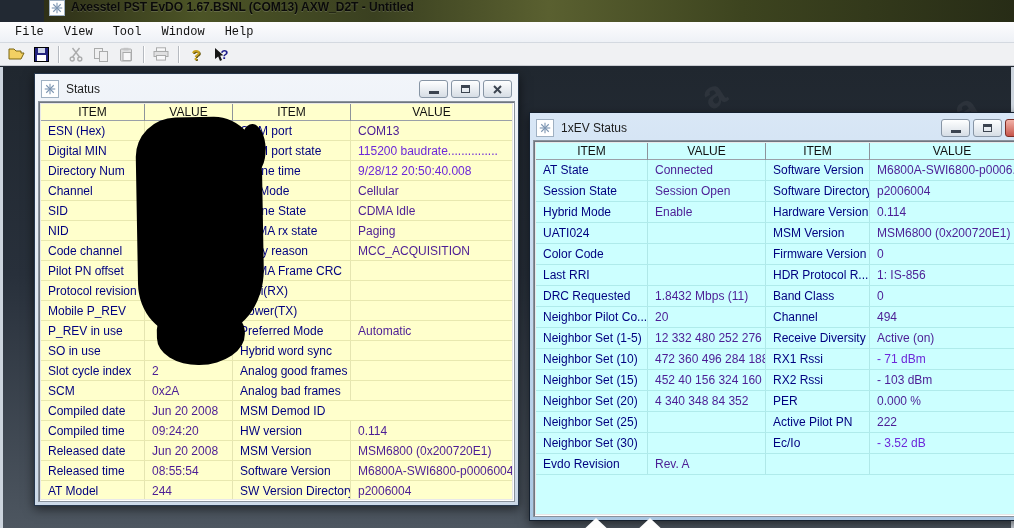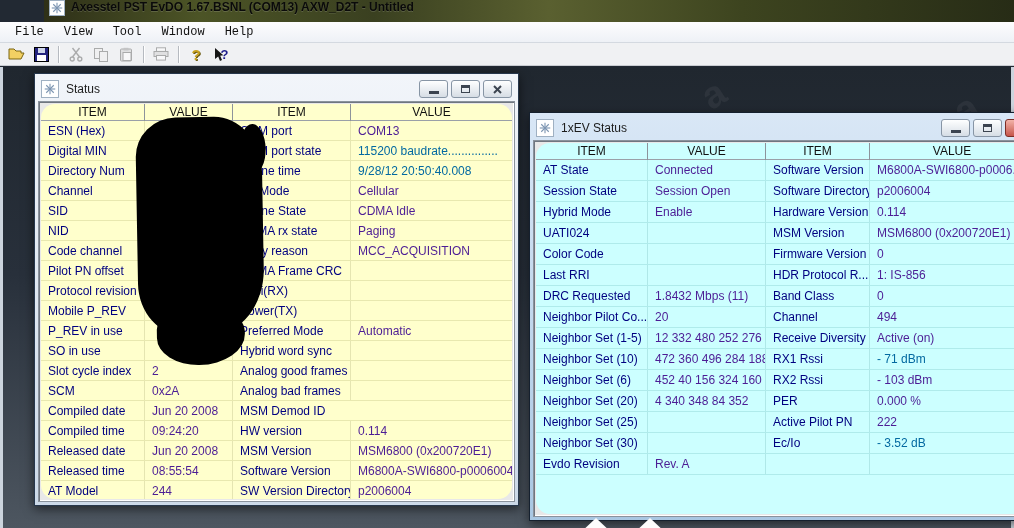--- a/index.html
+++ b/index.html
@@ -48,36 +48,36 @@
   .capbtns { margin-left:auto; display:flex; gap:3px; }
   .cap { width:29px; height:18px; border:1px solid #8795a5; border-radius:3px;
          background:linear-gradient(#feffff,#d6dde5); display:flex; align-items:center; justify-content:center; }
   .cap.close-active { background:linear-gradient(#f2b3a9,#c6554b); border-color:#7c2d26; }
   .glyph-min { width:10px; height:3px; background:#3c4450; margin-top:7px; }
   .glyph-rst { width:9px; height:8px; border:1px solid #3c4450; border-top-width:3px; background:transparent; }
   .win-client { border:1px solid #8a929c; box-shadow:inset 1px 1px 0 #6f7680, inset -1px -1px 0 #fff;
                 background:#e8e8e8; padding:2px; height:calc(100% - 24px); }
 
   
-  .table { position:relative; width:100%; height:100%; overflow:hidden; font-size:12px;border-radius:14px; }
+  .table { position:relative; width:100%; height:100%; overflow:hidden; font-size:12px; }
   .status-table { background:#ffffcc; }
   .evdo-table   { background:#ccffff; }
   .trow { display:grid; align-items:center; }
   .status-table .trow { grid-template-columns:104px 88px 118px 1fr; height:20px; border-bottom:1px solid rgba(190,190,120,.35); }
   .evdo-table   .trow { grid-template-columns:112px 118px 104px 1fr; height:21px; border-bottom:1px solid rgba(140,210,210,.45); }
   .trow.thead { height:17px !important; border-bottom:1px solid #9aa0a8; }
   .thead span { text-align:center; font-size:12px; color:#111; border-right:1px solid #8d939b; height:100%; line-height:17px; }
   .thead span:last-child { border-right:none; }
   .cell { padding-left:7px; white-space:nowrap; overflow:hidden; height:100%; display:flex; align-items:center; }
   .status-table .cell { border-right:1px solid rgba(150,150,95,.25); }
   .evdo-table .cell   { border-right:1px solid rgba(120,190,190,.35); }
   .cell:last-child { border-right:none; }
   .item { color:#000080; }
   .teal { color:#4c1d95; }
-  .magenta { color:#0369a1; }
+  .magenta { color:#6d28d9; }
 
   
   .blob { position:absolute; left:96px; top:13px; width:126px; height:218px; background:#000;
           border-radius:32% 38% 42% 36% / 18% 26% 30% 24%; transform:rotate(-1deg); }
   .blob::after { content:""; position:absolute; left:18px; top:190px; width:88px; height:58px;
                  background:#000; border-radius:40% 45% 55% 50%; }
   .blob::before { content:""; position:absolute; right:-4px; top:8px; width:26px; height:50px;
                  background:#000; border-radius:50%; }
 
   .tri { position:absolute; bottom:-6px; width:0; height:0;
@@ -418,21 +418,21 @@
             <span class="cell item">Receive Diversity</span>
             <span class="cell teal">Active (on)</span>
           </div>
           <div class="trow">
             <span class="cell item">Neighbor Set (10)</span>
             <span class="cell teal">472 360 496 284 188</span>
             <span class="cell item">RX1 Rssi</span>
             <span class="cell magenta">- 71 dBm</span>
           </div>
           <div class="trow">
-            <span class="cell item">Neighbor Set (6)</span>
+            <span class="cell item">Neighbor Set (15)</span>
             <span class="cell teal">452 40 156 324 160</span>
             <span class="cell item">RX2 Rssi</span>
             <span class="cell teal">- 103 dBm</span>
           </div>
           <div class="trow">
             <span class="cell item">Neighbor Set (20)</span>
             <span class="cell teal">4 340 348 84 352</span>
             <span class="cell item">PER</span>
             <span class="cell teal">0.000 %</span>
           </div>

